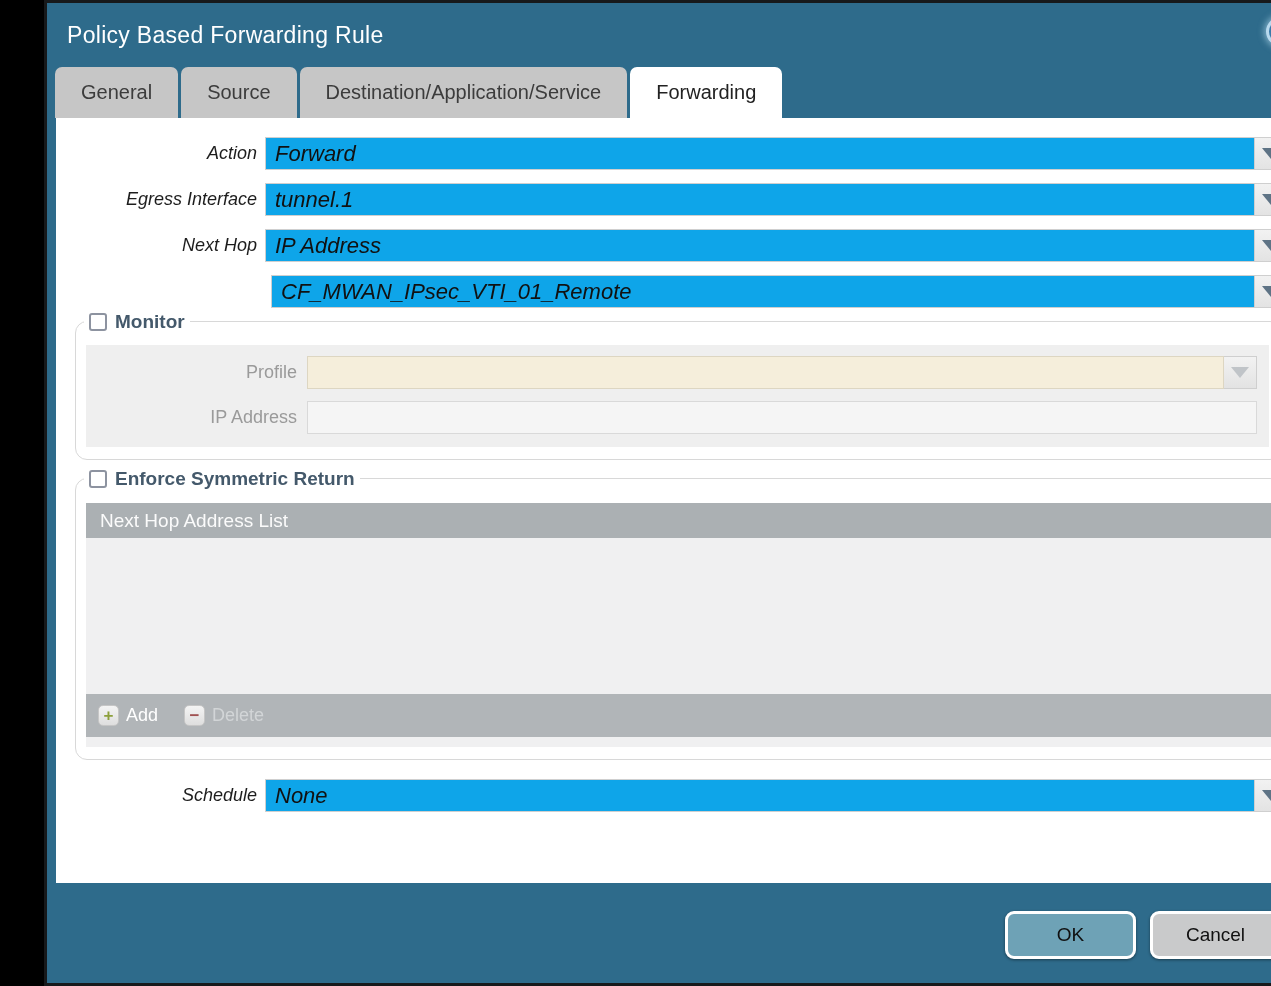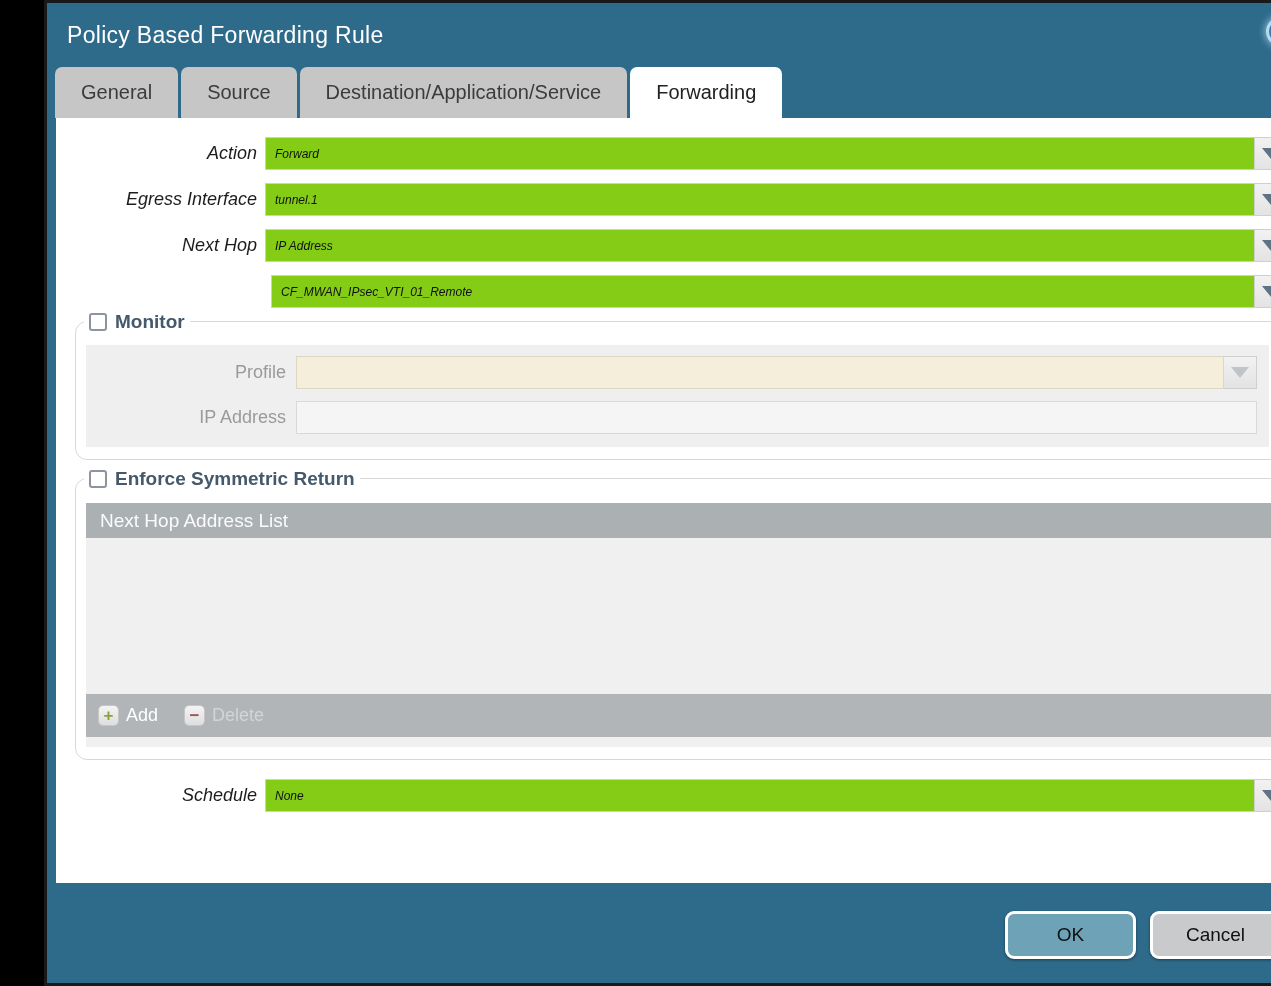--- a/index.html
+++ b/index.html
@@ -32,21 +32,21 @@
 
   
   .content{ background:#fff; margin:0 9px; height:765px; padding-top:19px; position:relative; }
 
   .form-row{ display:flex; align-items:center; margin:0 0 13px 0;font-style:italic; }
   .form-label{ width:209px; text-align:right; padding-right:8px; font-size:18px; color:#1d1d1d; white-space:nowrap; }
   .form-label.spacer{ color:transparent; }
   .field{ flex:1; display:flex; margin-right:15px; height:33px; }
   .field.indent{ margin-left:6px; }
   .input-box{
-    flex:1; border:1px solid #cfcfcf; background:#84cc16; font-size:12px; color:#111;
+    flex:1; border:1px solid #cfcfcf; background:#0ea5e9; font-size:22px; color:#111;
     display:flex; align-items:center; padding-left:9px; height:33px;
   }
   .dd-btn{
     width:33px; height:33px; background:linear-gradient(#f2f2f2,#e3e3e3);
     border:1px solid #cfcfcf; border-left:none; display:flex; align-items:center; justify-content:center; cursor:pointer;
   }
   .dd-arrow{ width:0; height:0; border-left:9px solid transparent; border-right:9px solid transparent; border-top:11px solid #5e7385; }
   .dd-btn.disabled .dd-arrow{ border-top-color:#c0c4c8; }
 
   
@@ -54,21 +54,21 @@
   .group-legend{
     display:flex; align-items:center; gap:8px; margin:-11px 0 0 8px; padding:0 5px;
     background:#fff; width:max-content; font-size:19px; font-weight:bold; color:#44596b;
   }
   .checkbox{
     width:18px; height:18px; border:2px solid #8d93a0; border-radius:3px; background:#fff; cursor:pointer; flex:none;
   }
   .checkbox.disabled{ border-color:#c6c6c6; cursor:default; }
 
   
-  .monitor-panel{ background:#efefef; margin:12px 12px 12px 10px; padding:11px 0 13px 0; }
+  .monitor-panel{ background:#efefef; margin:12px 12px 12px 10px; padding:11px 0 13px 11px; }
   .m-row{ display:flex; align-items:center; margin-bottom:12px; }
   .m-row:last-child{ margin-bottom:0; }
   .m-label{ width:210px; text-align:right; padding-right:10px; font-size:18px; color:#9a9a9a; white-space:nowrap; }
   .m-field{ flex:1; display:flex; margin-right:12px; height:33px; }
   .profile-box{ flex:1; background:#f5eedb; border:1px solid #ddd6c2; height:33px; }
   .m-check-row{ display:flex; align-items:center; gap:12px; margin:0 0 12px 222px; }
   .m-check-label{ font-size:18px; color:#9a9a9a; }
   .ip-box{ flex:1; background:#f5f5f5; border:1px solid #d9d9d9; height:33px; }
 
   

